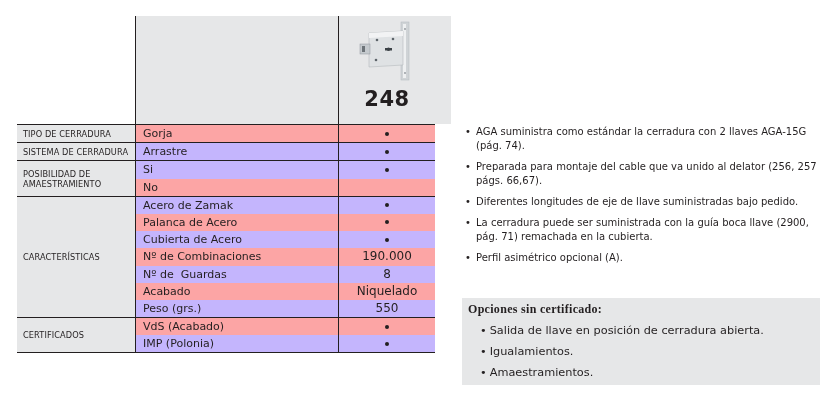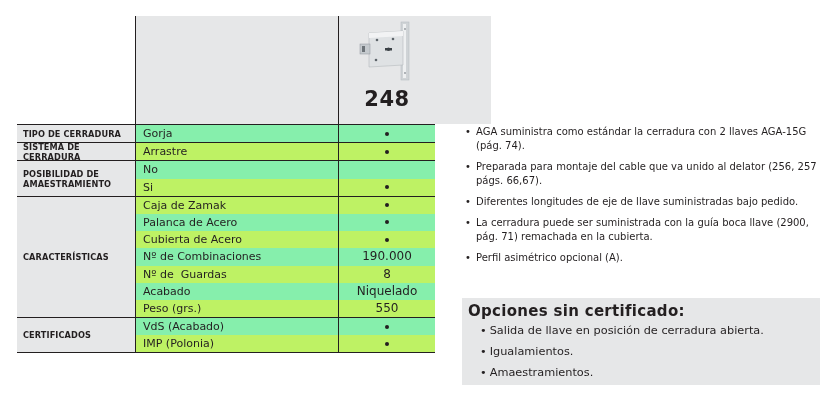--- a/index.html
+++ b/index.html
@@ -1,49 +1,49 @@
 <!DOCTYPE html>
 <html><head>
 <meta charset="utf-8">
 <style>
   html, body { margin: 0; padding: 0; background: #ffffff; }
   body { width: 830px; height: 411px; position: relative; overflow: hidden;
          font-family: "DejaVu Sans", "Liberation Sans", sans-serif; color: #231f20; }
 
   .spec-table { position: absolute; left: 17px; top: 16px; width: 418px; }
 
-  .header-row { position: absolute; left: 118px; top: 0; width: 356px; height: 108px; background: #e6e7e8; }
+  .header-row { position: absolute; left: 118px; top: 0; width: 300px; height: 108px; background: #e6e7e8; padding-left: 16px; }
   .header-row .vline-left { position: absolute; left: 0; top: 0; width: 1px; height: 108px; background: #231f20; }
   .header-row .vline-mid { position: absolute; left: 203px; top: 0; width: 1px; height: 108px; background: #231f20; }
   .product-cell { position: absolute; left: 204px; top: 0; width: 96px; height: 108px; }
   .product-image { position: absolute; left: 18px; top: 4px; width: 64px; height: 62px; }
   .product-number { position: absolute; left: 0; width: 96px; top: 71px; text-align: center;
                     font-weight: bold; font-size: 21px; color: #231f20; letter-spacing: 0.5px; }
 
   .rows { position: absolute; left: 0; top: 108px; width: 418px; }
   .group { position: relative; border-top: 1px solid #231f20; }
   .group.last { border-bottom: 1px solid #231f20; }
   .group-label { position: absolute; left: 0; top: 0; bottom: 0; width: 118px; background: #e6e7e8;
                  display: flex; align-items: center; padding-left: 6px; box-sizing: border-box;
-                 font-weight: bold; font-size: 8.2px; line-height: 10px; letter-spacing: 0.1px; text-transform: uppercase; }
+                 font-weight: normal; font-size: 8.2px; line-height: 10px; letter-spacing: 0.1px; text-transform: uppercase; }
   .row { display: flex; height: 17.2px; margin-left: 118px; }
   .row .feature { width: 203px; border-left: 1px solid #231f20; box-sizing: border-box; padding-left: 7px;
                   font-size: 11px; line-height: 17px; white-space: nowrap; }
   .row .value { width: 97px; border-left: 1px solid #231f20; box-sizing: border-box; text-align: center;
                 font-size: 12px; line-height: 17px; }
-  .row.shade .feature, .row.shade .value { background: #bef264; }
-  .row.white .feature, .row.white .value { background: #86efac; }
+  .row.shade .feature, .row.shade .value { background: #c4b5fd; }
+  .row.white .feature, .row.white .value { background: #fca5a5; }
   .dot { display: inline-block; width: 4px; height: 4px; border-radius: 50%; background: #231f20; vertical-align: middle; }
 
   .notes { position: absolute; left: 463px; top: 125px; width: 360px; margin: 0; padding: 0; list-style: none; }
   .notes li { position: relative; padding-left: 13px; font-size: 10px; line-height: 14px; margin-bottom: 7px; color: #231f20; }
   .notes li::before { content: "•"; position: absolute; left: 2px; top: 0; }
 
   .options-box { position: absolute; left: 462px; top: 298px; width: 358px; height: 87px; background: #e6e7e8; }
-  .options-title { position: absolute; left: 6px; top: 4px; font-weight: bold; font-size: 15px; letter-spacing: 0.3px; }
+  .options-title { position: absolute; left: 6px; top: 4px; font-weight: bold; font-size: 12px; letter-spacing: 0.3px; font-family: Liberation Serif, serif; }
   .options-list { position: absolute; left: 18px; top: 23px; margin: 0; padding: 0; list-style: none; }
   .options-list li { font-size: 11.3px; line-height: 20px; height: 21px; white-space: nowrap; }
   .options-list li .bullet { margin-right: 3px; }
 </style>
 </head>
 <body>
 
 <div class="spec-table">
   <div class="header-row">
     <div class="vline-left"></div>
@@ -81,34 +81,34 @@
     <div class="group">
       <div class="group-label">SISTEMA DE CERRADURA</div>
       <div class="row shade">
         <div class="feature">Arrastre</div>
         <div class="value"><span class="dot"></span></div>
       </div>
     </div>
 
     <div class="group">
       <div class="group-label">POSIBILIDAD DE AMAESTRAMIENTO</div>
+      <div class="row shade">
+        <div class="feature">Si</div>
+        <div class="value"><span class="dot"></span></div>
+      </div>
       <div class="row white">
         <div class="feature">No</div>
         <div class="value"></div>
-      </div>
-      <div class="row shade">
-        <div class="feature">Si</div>
-        <div class="value"><span class="dot"></span></div>
       </div>
     </div>
 
     <div class="group">
       <div class="group-label">CARACTERÍSTICAS</div>
       <div class="row shade">
-        <div class="feature">Caja de Zamak</div>
+        <div class="feature">Acero de Zamak</div>
         <div class="value"><span class="dot"></span></div>
       </div>
       <div class="row white">
         <div class="feature">Palanca de Acero</div>
         <div class="value"><span class="dot"></span></div>
       </div>
       <div class="row shade">
         <div class="feature">Cubierta de Acero</div>
         <div class="value"><span class="dot"></span></div>
       </div>

